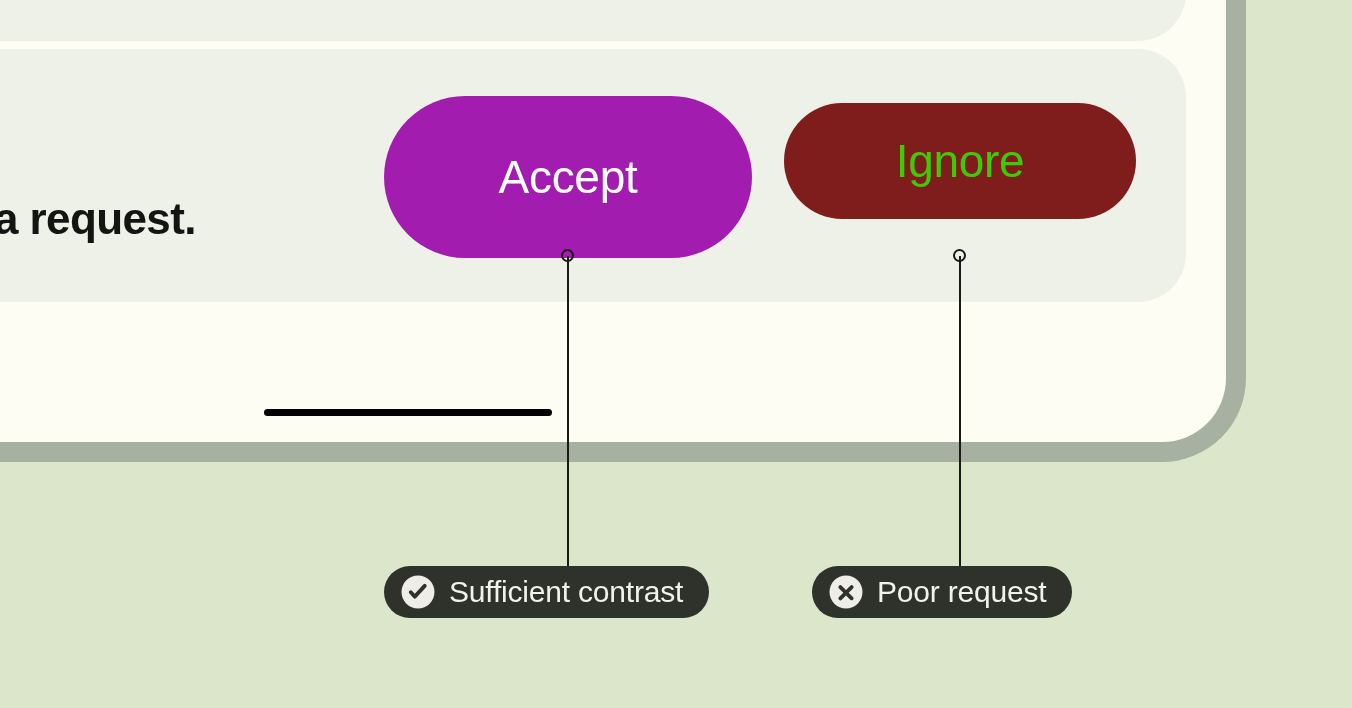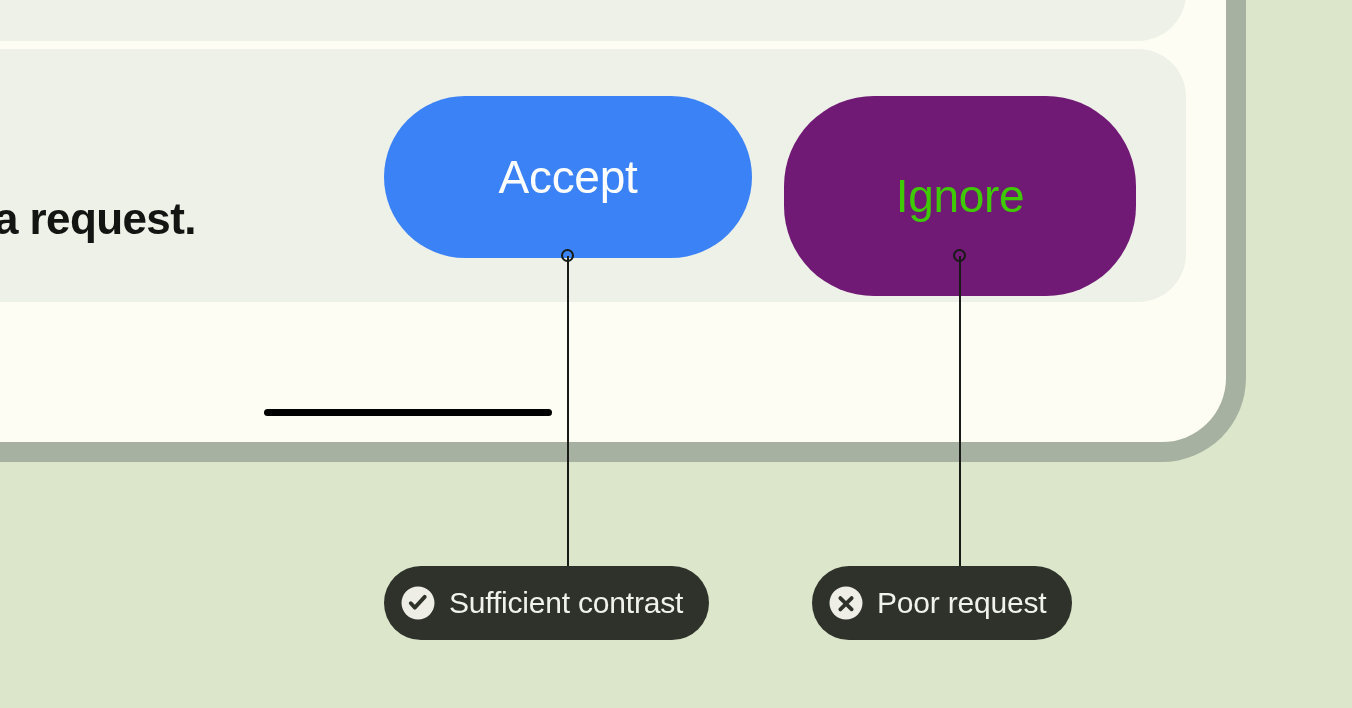--- a/index.html
+++ b/index.html
@@ -88,30 +88,30 @@
     cursor: pointer;
     padding: 0;
     line-height: 1;
   }
 
   .btn-accept {
     left: 384px;
     top: 47px;
     width: 368px;
     height: 162px;
-    background: #3b82f6;
+    background: #a21caf;
     color: #ffffff;
   }
 
   .btn-ignore {
     left: 784px;
-    top: 47px;
+    top: 54px;
     width: 352px;
-    height: 200px;
-    background: #701a75;
+    height: 116px;
+    background: #7f1d1d;
     color: #3ecb06;
   }
 
   
   .rule-bar {
     position: absolute;
     left: 264px;
     top: 409px;
     width: 288px;
     height: 7px;
@@ -135,21 +135,21 @@
     border: 2px solid #181a16;
     border-radius: 50%;
     background: transparent;
   }
   .dot-accept { left: 561px; top: 249px; }
   .dot-ignore { left: 953px; top: 249px; }
 
   
   .callout {
     position: absolute;
-    height: 74px;
+    height: 52px;
     background: #2e322b;
     border-radius: 40px;
     display: flex;
     align-items: center;
     padding: 0 26px 0 16px;
     gap: 13px;
   }
   .callout-sufficient { left: 384px; top: 566px; }
   .callout-poor { left: 812px; top: 566px; }
 

